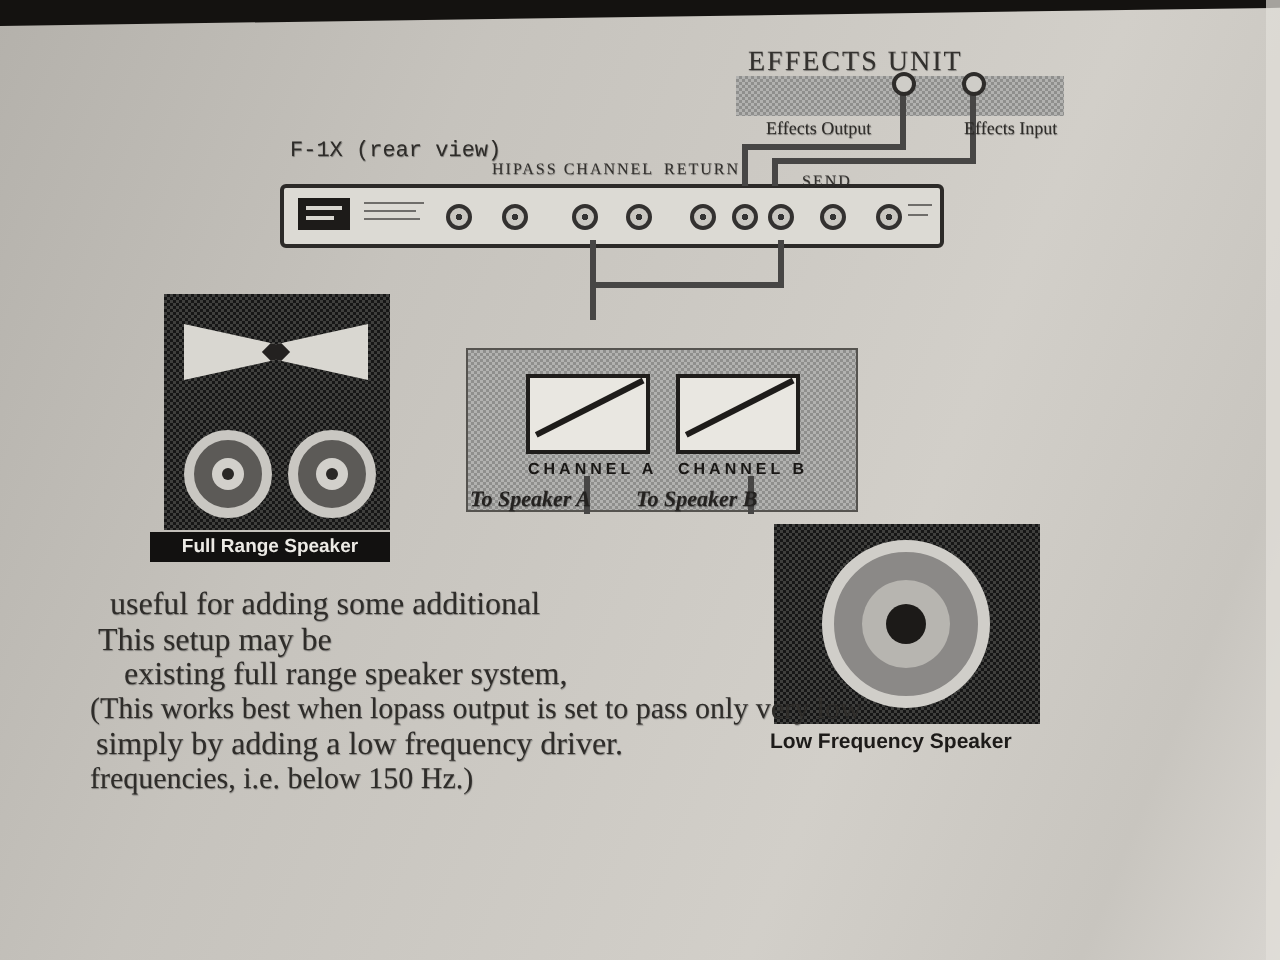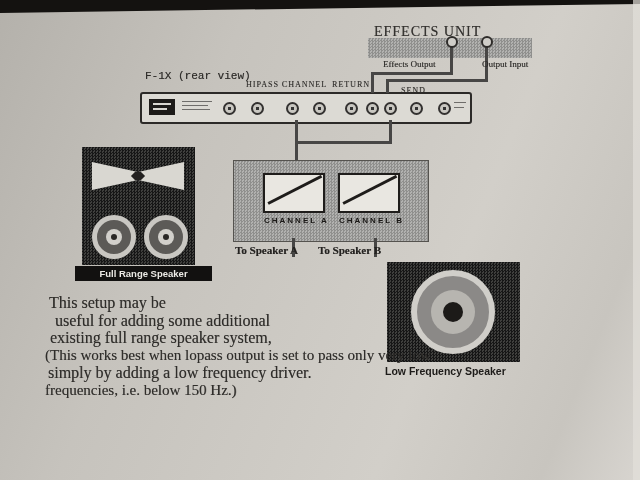--- a/index.html
+++ b/index.html
@@ -18,69 +18,69 @@
   .dither-dark{background-color:#262626;background-image:repeating-conic-gradient(#161616 0% 25%,#3f3f3d 0% 50%);background-size:3px 3px;}
   .lbl{position:absolute;z-index:6;white-space:nowrap;text-shadow:0.3px 0.3px 0.4px rgba(30,30,30,.45);}
   .small-caps{font-size:9px;letter-spacing:1px;color:#33312e;}
   .panel{position:absolute;left:140px;top:92px;width:328px;height:28px;background:#dcdad4;
     border:2px solid #2c2a28;border-radius:3px;z-index:4;}
   .jack{position:absolute;width:9px;height:9px;border-radius:50%;border:2px solid #333130;
     background:radial-gradient(circle,#333 0 1.5px,#c9c7c1 1.6px);}
   .logo-block{position:absolute;left:7px;top:5px;width:26px;height:16px;background:#1d1b19;}
   .logo-line{position:absolute;background:#d8d6d0;height:2px;}
   .fineprint{position:absolute;background:#6f6d6a;height:1px;}
-  .amp{position:absolute;left:233px;top:160px;width:194px;height:80px;border:1px solid #55534f;z-index:3;}
+  .amp{position:absolute;left:233px;top:174px;width:194px;height:80px;border:1px solid #55534f;z-index:3;}
   .meter{position:absolute;width:58px;height:36px;background:#e9e7e1;border:2px solid #1f1d1b;overflow:hidden;}
   .needle{position:absolute;left:3px;bottom:7px;width:60px;height:2.5px;background:#1e1c1a;
     transform-origin:left center;transform:rotate(-27deg);}
   .channel-lbl{position:absolute;font-family:"Liberation Sans","DejaVu Sans",sans-serif;
     font-size:8px;font-weight:700;letter-spacing:2px;color:#191715;}
   .spk-full{position:absolute;left:82px;top:147px;width:113px;height:118px;z-index:3;}
   .horn{position:absolute;left:10px;top:15px;width:92px;height:28px;background:#d9d7d1;
     clip-path:polygon(0 0,50% 36%,100% 0,100% 100%,50% 64%,0 100%);}
   .horn-core{position:absolute;left:50%;top:50%;width:10px;height:10px;background:#232120;
     transform:translate(-50%,-50%) rotate(45deg);}
   .woofer{position:absolute;width:34px;height:34px;border-radius:50%;border:5px solid #c9c7c2;background:#5c5a57;}
   .woofer-mid{position:absolute;left:50%;top:50%;width:16px;height:16px;border-radius:50%;
     background:#d2d0cb;transform:translate(-50%,-50%);}
   .woofer-dot{position:absolute;left:50%;top:50%;width:6px;height:6px;border-radius:50%;
     background:#2a2826;transform:translate(-50%,-50%);}
-  .name-bar{position:absolute;left:75px;top:266px;width:137px;height:15px;background:#121110;z-index:6;
+  .name-bar{position:absolute;left:75px;top:266px;width:120px;height:15px;background:#121110;z-index:6;
     color:#eceae5;font-family:"Liberation Sans","DejaVu Sans",sans-serif;font-size:9.5px;font-weight:700;
     display:flex;align-items:center;justify-content:center;white-space:nowrap;}
   .spk-low{position:absolute;left:387px;top:262px;width:133px;height:100px;z-index:3;}
   .lf-ring{position:absolute;left:24px;top:8px;width:72px;height:72px;border-radius:50%;
     border:6px solid #d0cec9;background:#8b8987;}
   .lf-mid{position:absolute;left:50%;top:50%;width:44px;height:44px;border-radius:50%;
     background:#b7b5b0;transform:translate(-50%,-50%);}
   .lf-core{position:absolute;left:50%;top:50%;width:20px;height:20px;border-radius:50%;
     background:#1c1a18;transform:translate(-50%,-50%);}
   .lf-label{position:absolute;left:385px;top:365px;font-family:"Liberation Sans","DejaVu Sans",sans-serif;
     font-size:10.5px;font-weight:700;color:#1d1b19;z-index:6;}
   .plug{position:absolute;width:8px;height:8px;border-radius:50%;border:2px solid #2e2c2a;
     background:#cfcdc8;z-index:6;}
   .caption{position:absolute;left:45px;top:294px;z-index:6;font-size:16px;line-height:17.5px;
     color:#2f2d2a;text-shadow:0.3px 0.3px 0.5px rgba(40,40,40,.45);}
   .caption div{white-space:nowrap;}
-  .to-spk{font-size:11px;font-weight:600;color:#242220;}
+  .to-spk{font-size:11px;font-weight:600;color:#242220;font-style:italic;}
 </style>
 </head>
 <body>
 
 <div class="page">
 
   <div class="abs top-edge"></div>
   <div class="abs right-edge"></div>
 
   <div class="lbl small-caps" style="left:374px;top:24px;font-size:14px;">EFFECTS UNIT</div>
   <div class="abs dither" style="left:368px;top:38px;width:164px;height:20px;z-index:3;"></div>
   <div class="plug" style="left:446px;top:36px;"></div>
   <div class="plug" style="left:481px;top:36px;"></div>
   <div class="lbl" style="left:383px;top:59px;font-size:9px;">Effects Output</div>
-  <div class="lbl" style="left:482px;top:59px;font-size:9px;">Output Input</div>
+  <div class="lbl" style="left:482px;top:59px;font-size:9px;">Effects Input</div>
 
   <div class="wire" style="left:450px;top:46px;width:3px;height:28px;"></div>
   <div class="wire" style="left:371px;top:72px;width:82px;height:3px;"></div>
   <div class="wire" style="left:371px;top:72px;width:3px;height:21px;"></div>
   <div class="wire" style="left:485px;top:46px;width:3px;height:34px;"></div>
   <div class="wire" style="left:386px;top:79px;width:102px;height:3px;"></div>
   <div class="wire" style="left:386px;top:79px;width:3px;height:14px;"></div>
 
   <div class="lbl" style="left:145px;top:70px;font-size:11px;font-family:Liberation Mono, monospace;">F-1X (rear view)</div>
   <div class="lbl small-caps" style="left:246px;top:80px;font-size:8px;">HIPASS CHANNEL</div>
@@ -145,21 +145,21 @@
 
   <div class="spk-low dither-dark">
     <div class="lf-ring">
       <div class="lf-mid"></div>
       <div class="lf-core"></div>
     </div>
   </div>
   <div class="lf-label">Low Frequency Speaker</div>
 
   <div class="caption">
+    <div style="margin-left:10px;">useful for adding some additional</div>
     <div style="margin-left:4px;">This setup may be</div>
-    <div style="margin-left:10px;">useful for adding some additional</div>
-    <div style="margin-left:5px;">existing full range speaker system,</div>
+    <div style="margin-left:17px;">existing full range speaker system,</div>
     <div style="margin-left:0;font-size:15px;">(This works best when lopass output is set to pass only very low</div>
     <div style="margin-left:3px;">simply by adding a low frequency driver.</div>
     <div style="margin-left:0;font-size:15px;">frequencies, i.e. below 150 Hz.)</div>
   </div>
 
 </div>
 
 </body></html>

